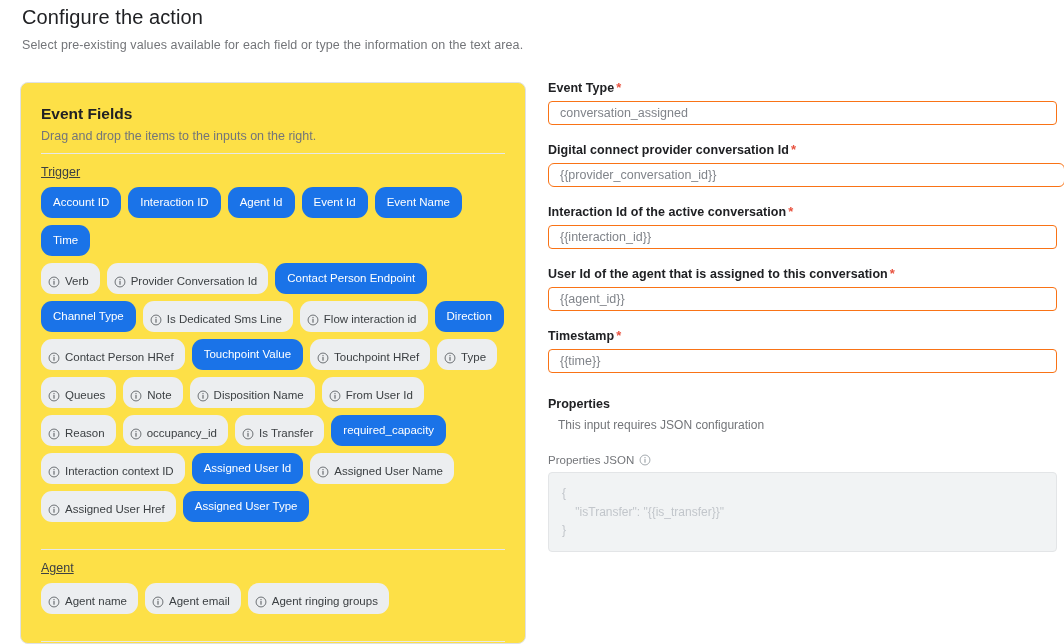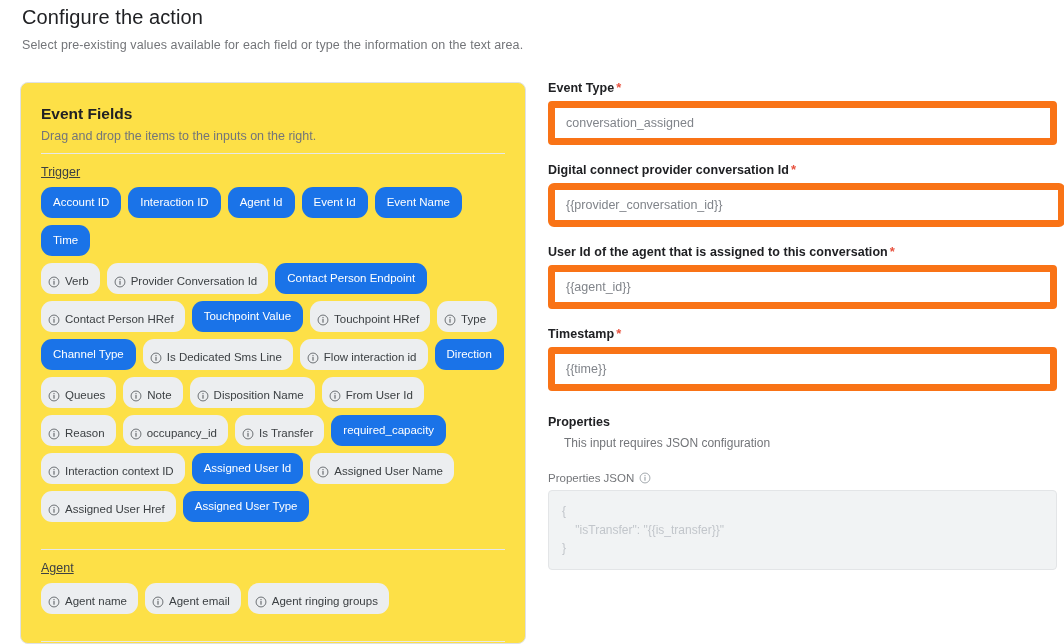--- a/index.html
+++ b/index.html
@@ -53,30 +53,30 @@
 
   
   .form-col { position: absolute; left: 548px; top: 80px; width: 516px; }
   .field { margin-bottom: 17px; }
   .field-label {
     font-size: 12.5px; font-weight: 700; color: #202124;
     margin: 0 0 6px 0; letter-spacing: .05px;
   }
   .req { color: #e8523f; font-weight: 700; font-size: 13px; margin-left: 2px; }
   .text-input {
-    width: 509px; height: 44px;
-    border: 7px solid #f97316; border-radius: 4px;
+    width: 509px; height: 24px;
+    border: 1px solid #f97316; border-radius: 4px;
     background: #fff; color: #80848a;
     font-family: "Liberation Sans", sans-serif; font-size: 12.5px;
     padding: 0 11px; outline: none; display: block;
   }
   .text-input.wide { width: 517px; border-radius: 6px; }
 
   .section-head { font-size: 12.5px; font-weight: 700; color: #202124; margin: 24px 0 7px 0; }
-  .section-note { font-size: 12px; color: #737579; margin: 0 0 22px 16px; }
+  .section-note { font-size: 12px; color: #737579; margin: 0 0 22px 10px; }
 
   .json-label {
     display: flex; align-items: flex-end; gap: 5px;
     font-size: 11.5px; color: #737579; margin-bottom: 6px;
   }
   .json-box {
     width: 509px; height: 80px;
     background: #f1f3f4; border: 1px solid #e3e5e7;
     border-radius: 4px;
     padding: 11px 13px;
@@ -139,20 +139,48 @@
                   <rect x="7.25" y="6.7" width="1.5" height="5" rx="0.7" fill="#5f6368"></rect>
                 </svg>
               </span>
               <span>Provider Conversation Id</span>
             </div>
             <div class="chip blue">
               <span>Contact Person Endpoint</span>
             </div>
           </div>
           <div class="chip-row">
+            <div class="chip blue">
+              <span>Channel Type</span>
+            </div>
+            <div class="chip grey">
+              <span class="info-ico">
+                <svg width="12" height="12" viewBox="0 0 16 16" aria-hidden="true">
+                  <circle cx="8" cy="8" r="6.6" fill="none" stroke="#5f6368" stroke-width="1.2"></circle>
+                  <circle cx="8" cy="4.9" r="0.85" fill="#5f6368"></circle>
+                  <rect x="7.25" y="6.7" width="1.5" height="5" rx="0.7" fill="#5f6368"></rect>
+                </svg>
+              </span>
+              <span>Is Dedicated Sms Line</span>
+            </div>
+            <div class="chip grey">
+              <span class="info-ico">
+                <svg width="12" height="12" viewBox="0 0 16 16" aria-hidden="true">
+                  <circle cx="8" cy="8" r="6.6" fill="none" stroke="#5f6368" stroke-width="1.2"></circle>
+                  <circle cx="8" cy="4.9" r="0.85" fill="#5f6368"></circle>
+                  <rect x="7.25" y="6.7" width="1.5" height="5" rx="0.7" fill="#5f6368"></rect>
+                </svg>
+              </span>
+              <span>Flow interaction id</span>
+            </div>
+            <div class="chip blue">
+              <span>Direction</span>
+            </div>
+          </div>
+          <div class="chip-row">
             <div class="chip grey">
               <span class="info-ico">
                 <svg width="12" height="12" viewBox="0 0 16 16" aria-hidden="true">
                   <circle cx="8" cy="8" r="6.6" fill="none" stroke="#5f6368" stroke-width="1.2"></circle>
                   <circle cx="8" cy="4.9" r="0.85" fill="#5f6368"></circle>
                   <rect x="7.25" y="6.7" width="1.5" height="5" rx="0.7" fill="#5f6368"></rect>
                 </svg>
               </span>
               <span>Contact Person HRef</span>
             </div>
@@ -171,48 +199,20 @@
             </div>
             <div class="chip grey">
               <span class="info-ico">
                 <svg width="12" height="12" viewBox="0 0 16 16" aria-hidden="true">
                   <circle cx="8" cy="8" r="6.6" fill="none" stroke="#5f6368" stroke-width="1.2"></circle>
                   <circle cx="8" cy="4.9" r="0.85" fill="#5f6368"></circle>
                   <rect x="7.25" y="6.7" width="1.5" height="5" rx="0.7" fill="#5f6368"></rect>
                 </svg>
               </span>
               <span>Type</span>
-            </div>
-          </div>
-          <div class="chip-row">
-            <div class="chip blue">
-              <span>Channel Type</span>
-            </div>
-            <div class="chip grey">
-              <span class="info-ico">
-                <svg width="12" height="12" viewBox="0 0 16 16" aria-hidden="true">
-                  <circle cx="8" cy="8" r="6.6" fill="none" stroke="#5f6368" stroke-width="1.2"></circle>
-                  <circle cx="8" cy="4.9" r="0.85" fill="#5f6368"></circle>
-                  <rect x="7.25" y="6.7" width="1.5" height="5" rx="0.7" fill="#5f6368"></rect>
-                </svg>
-              </span>
-              <span>Is Dedicated Sms Line</span>
-            </div>
-            <div class="chip grey">
-              <span class="info-ico">
-                <svg width="12" height="12" viewBox="0 0 16 16" aria-hidden="true">
-                  <circle cx="8" cy="8" r="6.6" fill="none" stroke="#5f6368" stroke-width="1.2"></circle>
-                  <circle cx="8" cy="4.9" r="0.85" fill="#5f6368"></circle>
-                  <rect x="7.25" y="6.7" width="1.5" height="5" rx="0.7" fill="#5f6368"></rect>
-                </svg>
-              </span>
-              <span>Flow interaction id</span>
-            </div>
-            <div class="chip blue">
-              <span>Direction</span>
             </div>
           </div>
           <div class="chip-row">
             <div class="chip grey">
               <span class="info-ico">
                 <svg width="12" height="12" viewBox="0 0 16 16" aria-hidden="true">
                   <circle cx="8" cy="8" r="6.6" fill="none" stroke="#5f6368" stroke-width="1.2"></circle>
                   <circle cx="8" cy="4.9" r="0.85" fill="#5f6368"></circle>
                   <rect x="7.25" y="6.7" width="1.5" height="5" rx="0.7" fill="#5f6368"></rect>
                 </svg>
@@ -401,20 +401,24 @@
 
   <div class="form-col">
     <div id="fields-host">
         <div class="field">
           <div class="field-label"><span>Event Type</span><span class="req">*</span></div>
           <input type="text" class="text-input" value="conversation_assigned" style="">
         </div>
         <div class="field">
           <div class="field-label"><span>Digital connect provider conversation Id</span><span class="req">*</span></div>
           <input type="text" class="text-input wide" value="{{provider_conversation_id}}" style="">
+        </div>
+        <div class="field">
+          <div class="field-label"><span>Interaction Id of the active conversation</span><span class="req">*</span></div>
+          <input type="text" class="text-input" value="{{interaction_id}}" style="">
         </div>
         <div class="field">
           <div class="field-label"><span>User Id of the agent that is assigned to this conversation</span><span class="req">*</span></div>
           <input type="text" class="text-input" value="{{agent_id}}" style="">
         </div>
         <div class="field">
           <div class="field-label"><span>Timestamp</span><span class="req">*</span></div>
           <input type="text" class="text-input" value="{{time}}" style="">
         </div>
       </div>

